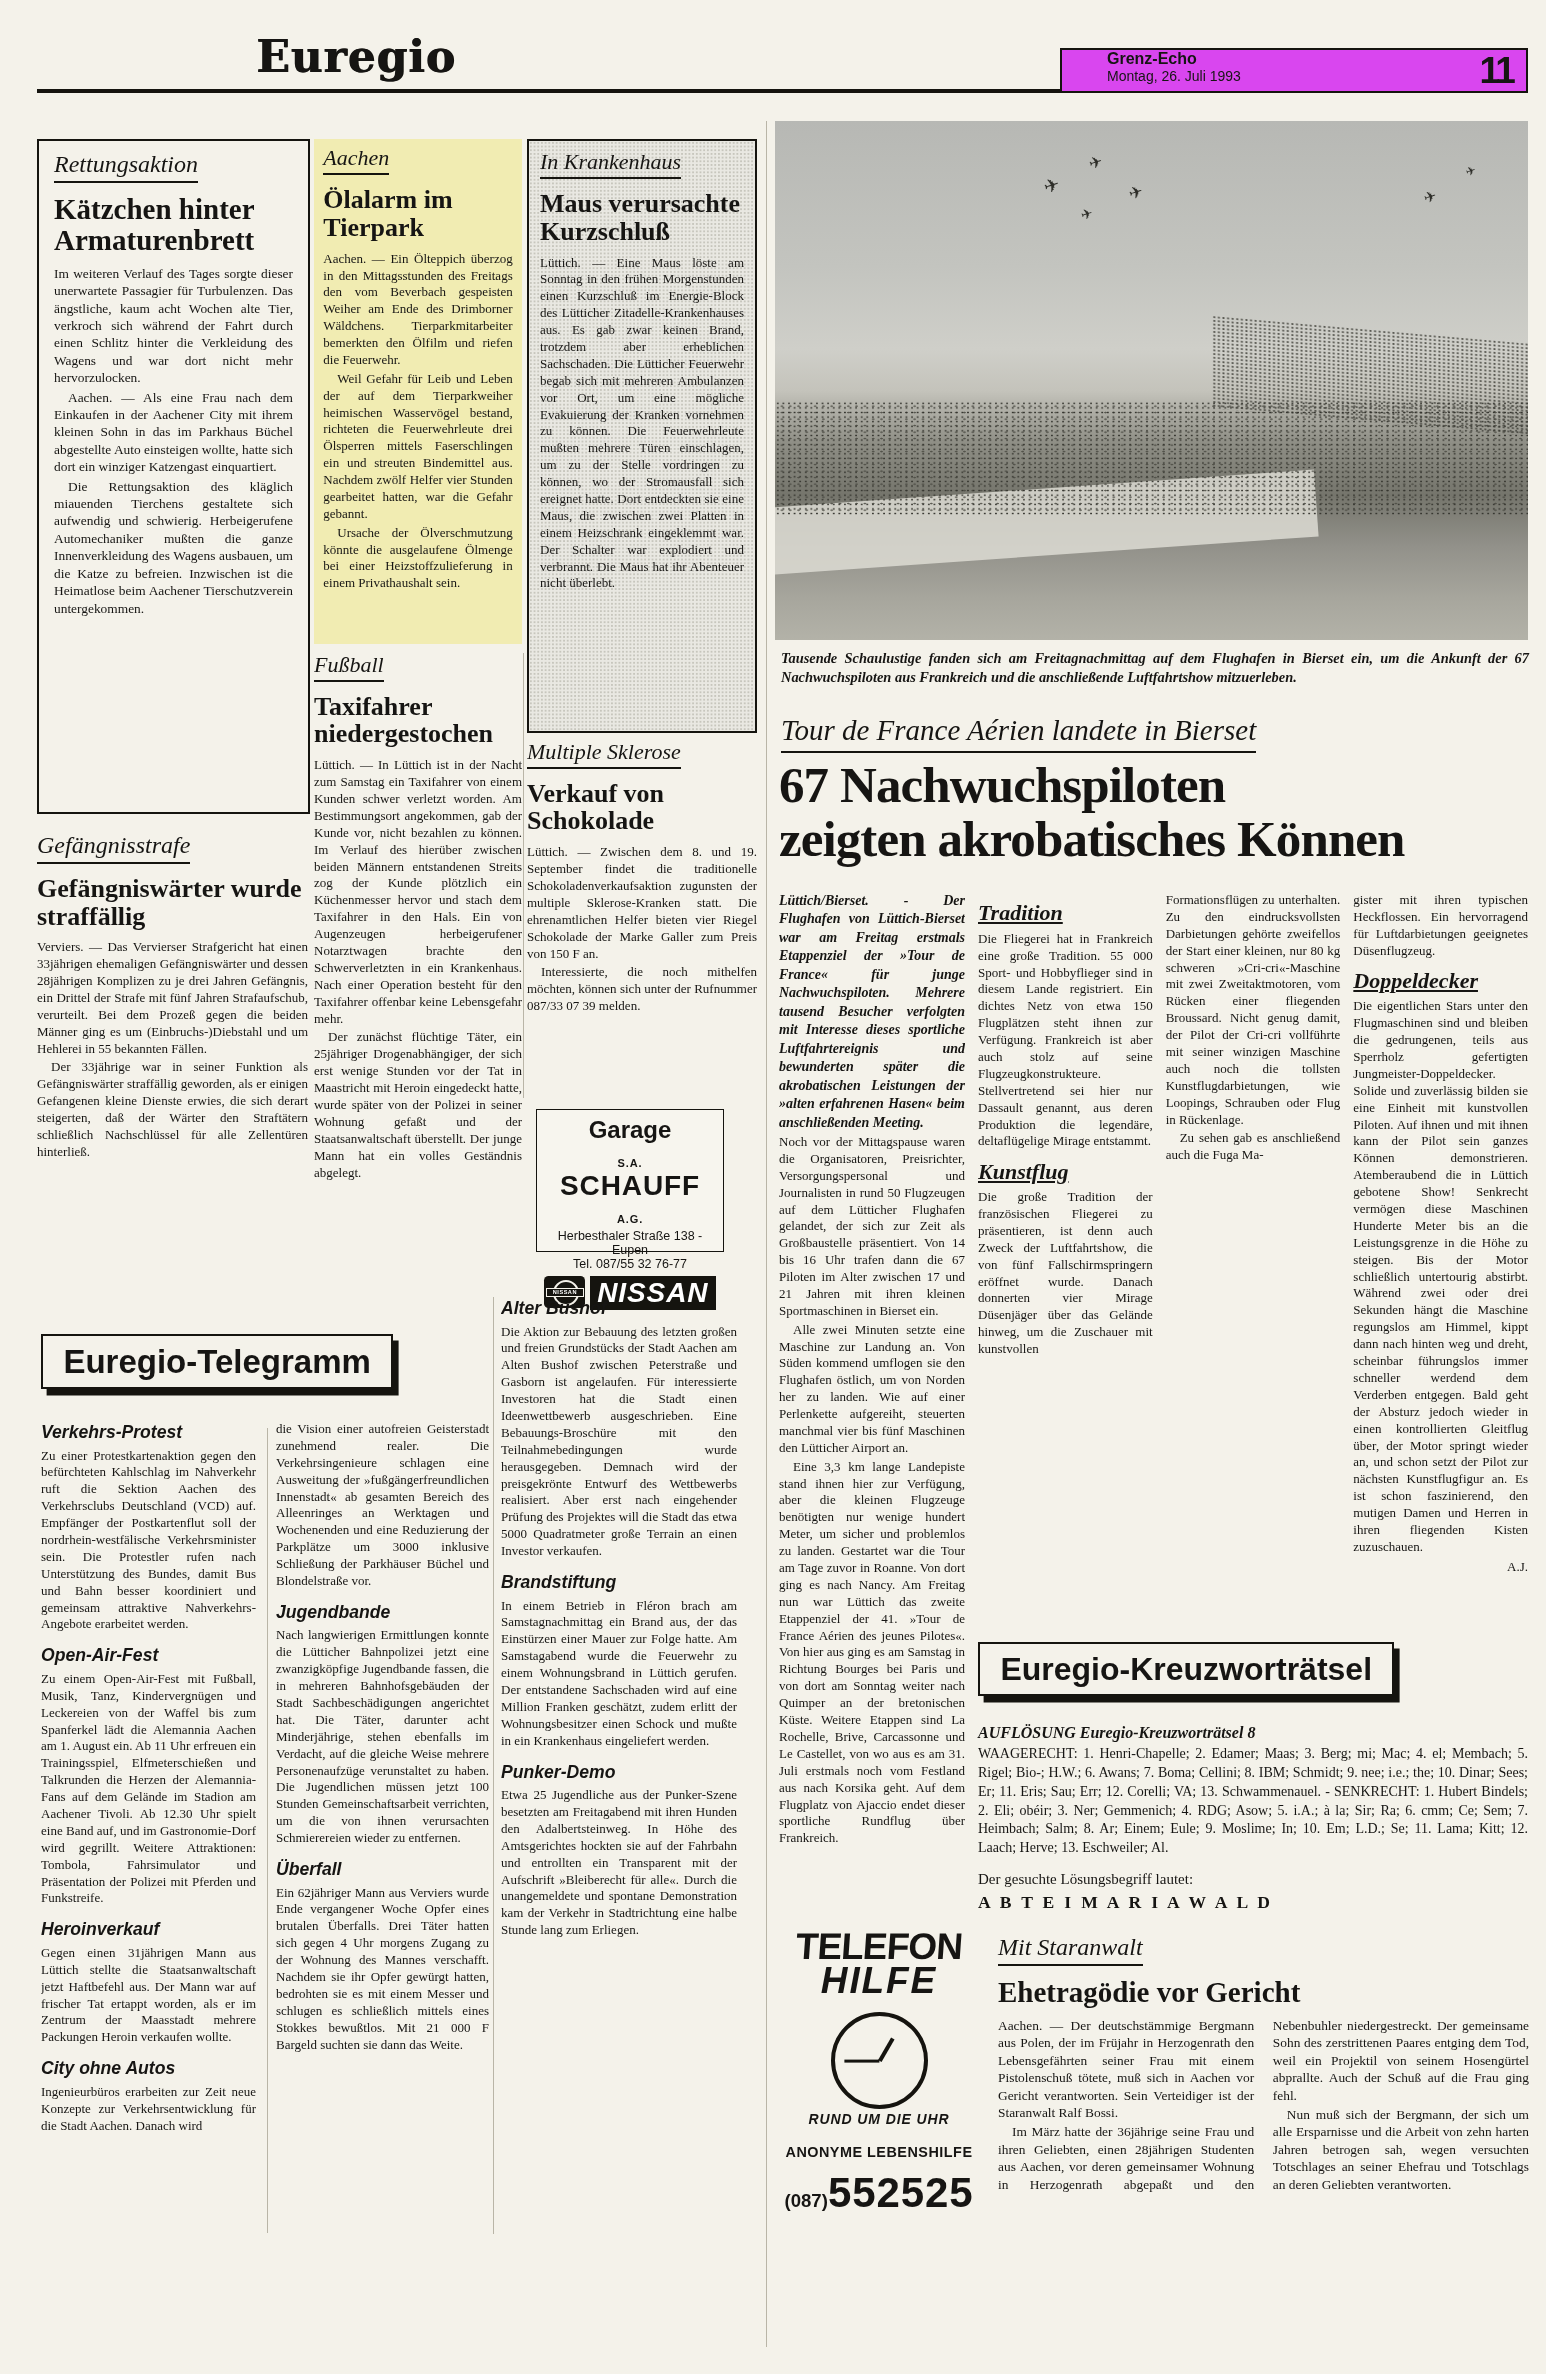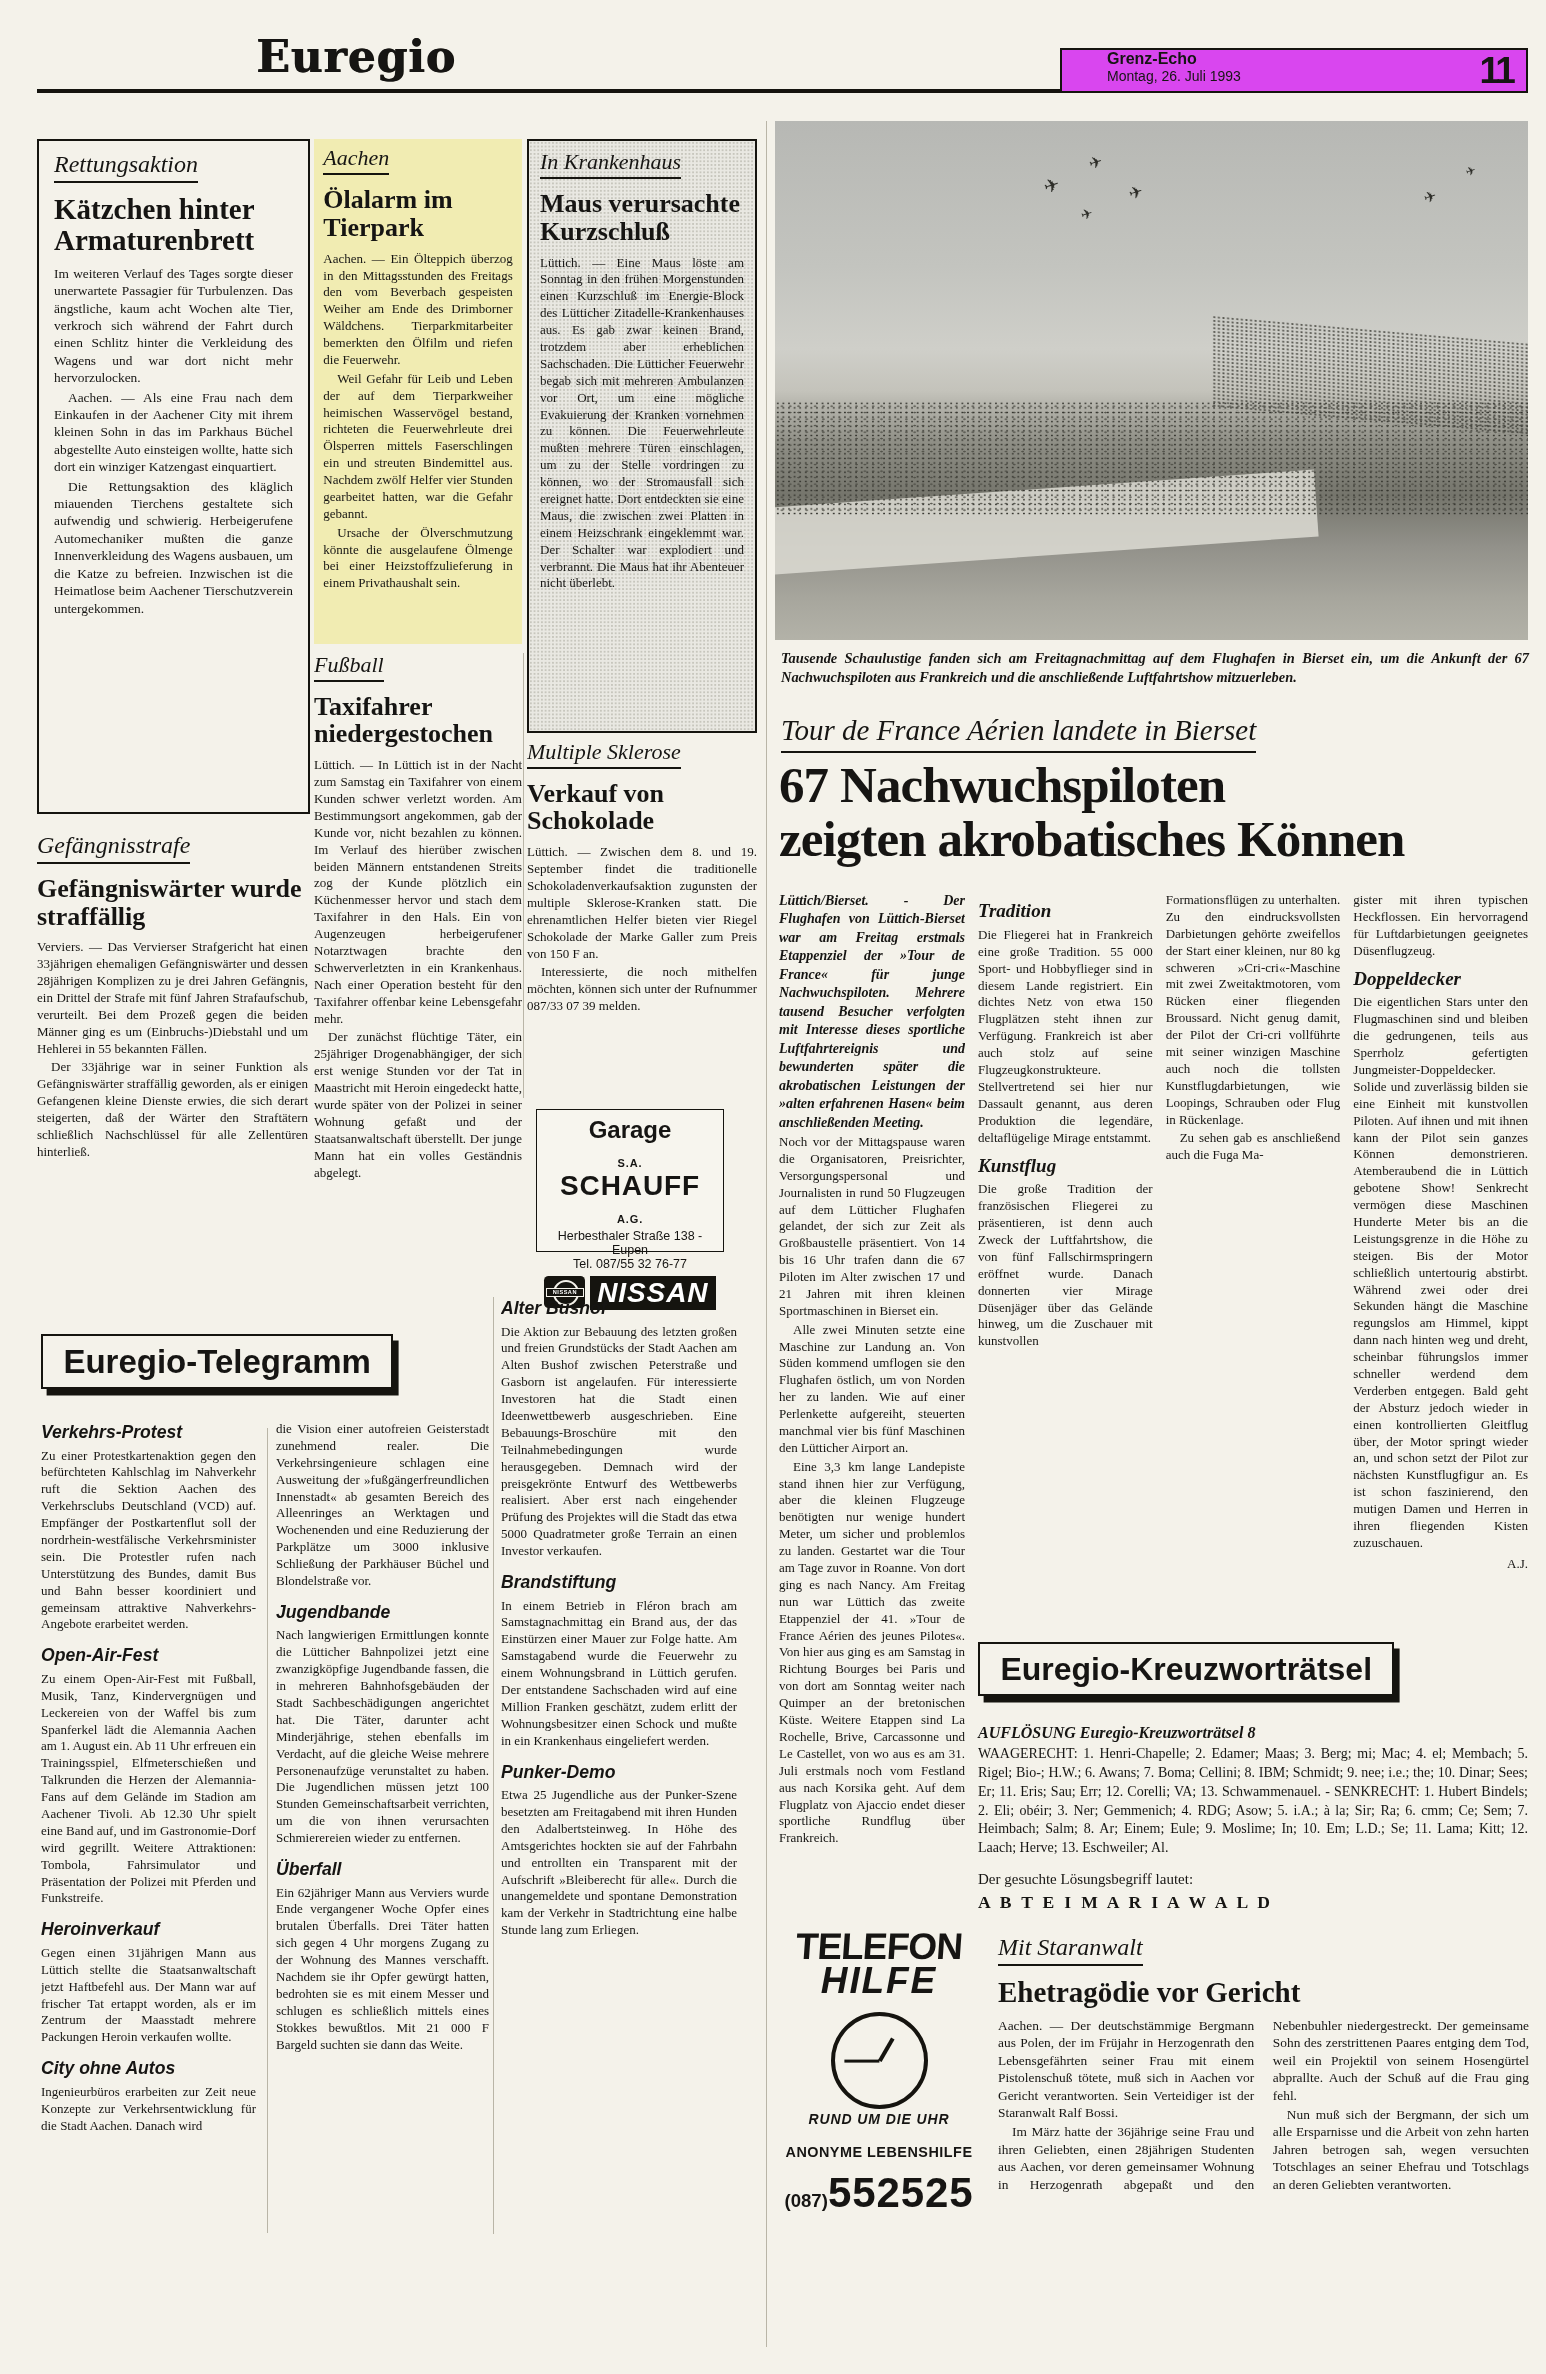--- a/index.html
+++ b/index.html
@@ -44,21 +44,21 @@
   .caption{left:781px;top:649px;width:748px;font-weight:700;font-style:italic;font-size:14.4px;line-height:1.32;text-align:justify;}
   .p-kick{left:781px;top:714px;font-style:italic;font-size:29px;border-bottom:2.8px solid #15140f;padding-bottom:3.7px;}
   .p-hl{left:779px;top:759px;width:753px;font-weight:700;font-size:51px;line-height:1.05;letter-spacing:-0.9px;}
   
   .pilot{left:779px;top:892px;width:749px;height:1035px;display:flex;gap:13px;}
   .pcol1{width:186px;flex:none;}
   .pright{flex:1;display:flex;flex-direction:column;}
   .pcols3{display:flex;gap:13px;height:735px;overflow:hidden;}
   .pcols3 > div{flex:1;}
   .lead{font-weight:700;font-style:italic;font-size:14px;line-height:1.32;text-align:justify;margin:0 0 5.6px 0;}
-  .sub{font-weight:700;font-style:italic;font-size:19px;margin:7.4px 0 2.8px 0;}
+  .sub{font-weight:700;font-style:italic;font-size:22px;margin:7.4px 0 2.8px 0;text-decoration:underline;}
   .byline{text-align:right;font-size:13px;margin-top:3.7px;}
   
   .shadow-box{display:inline-block;border:2.8px solid #15140f;box-shadow:5.6px 6.5px 0 #15140f;background:#f4f2ea;
               font-family:"Liberation Sans",sans-serif;font-weight:900;padding:6.5px 20.4px;}
   .kw-wrap{margin-top:15px;}
   .kw-title{font-size:32px;}
   .kw-sol{margin-top:16.7px;font-size:14px;line-height:1.34;text-align:justify;}
   .kw-head{font-weight:700;font-style:italic;font-size:16px;margin-bottom:1.9px;margin-top:26px;}
   .kw-close{margin-top:11px;font-size:15px;}
   .kw-ans{font-weight:700;font-size:17.6px;letter-spacing:2.8px;margin-top:1.9px;}

